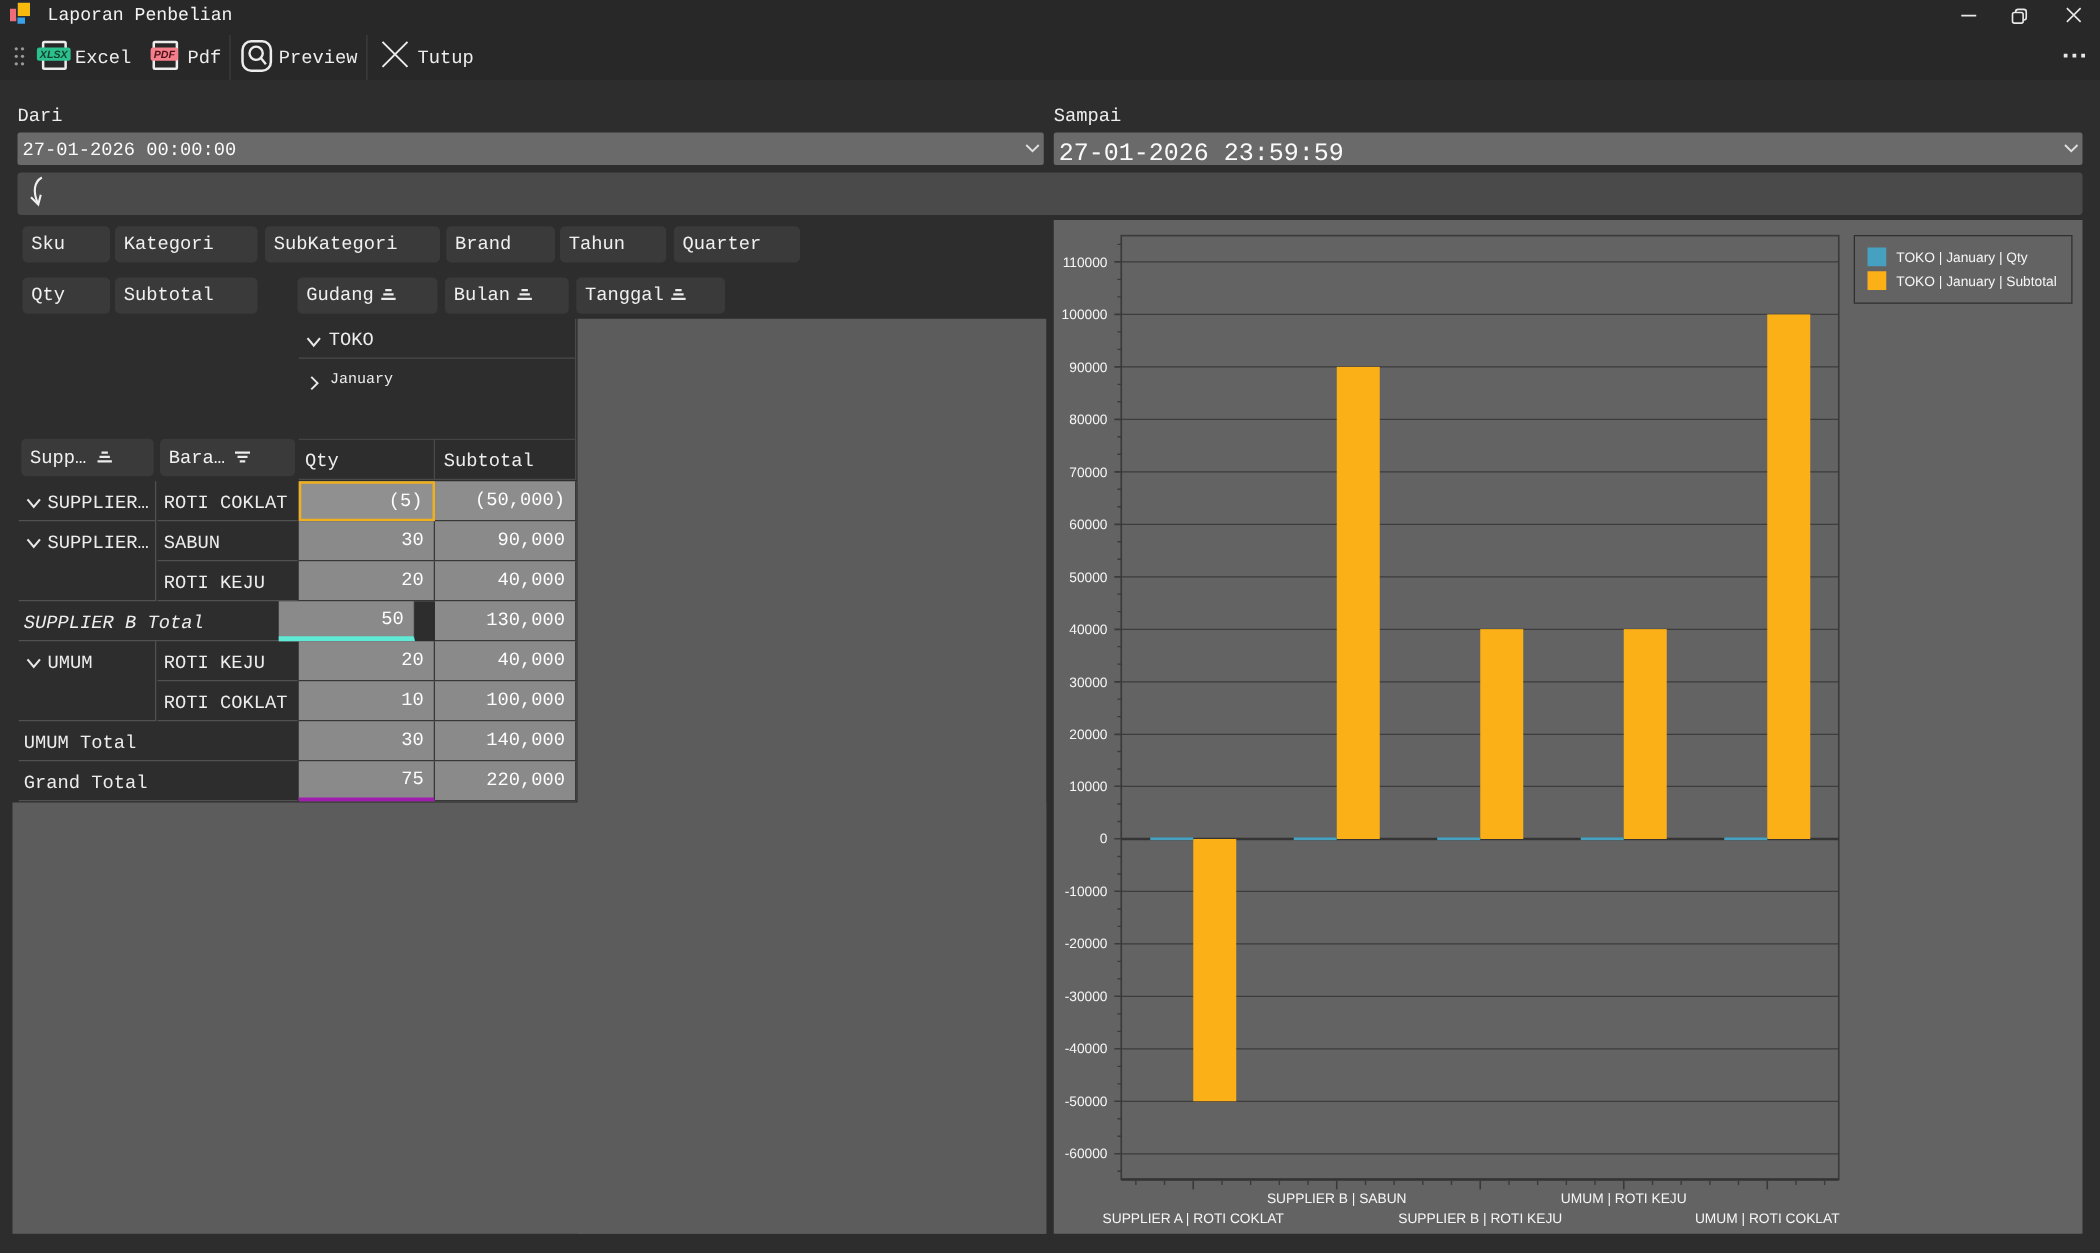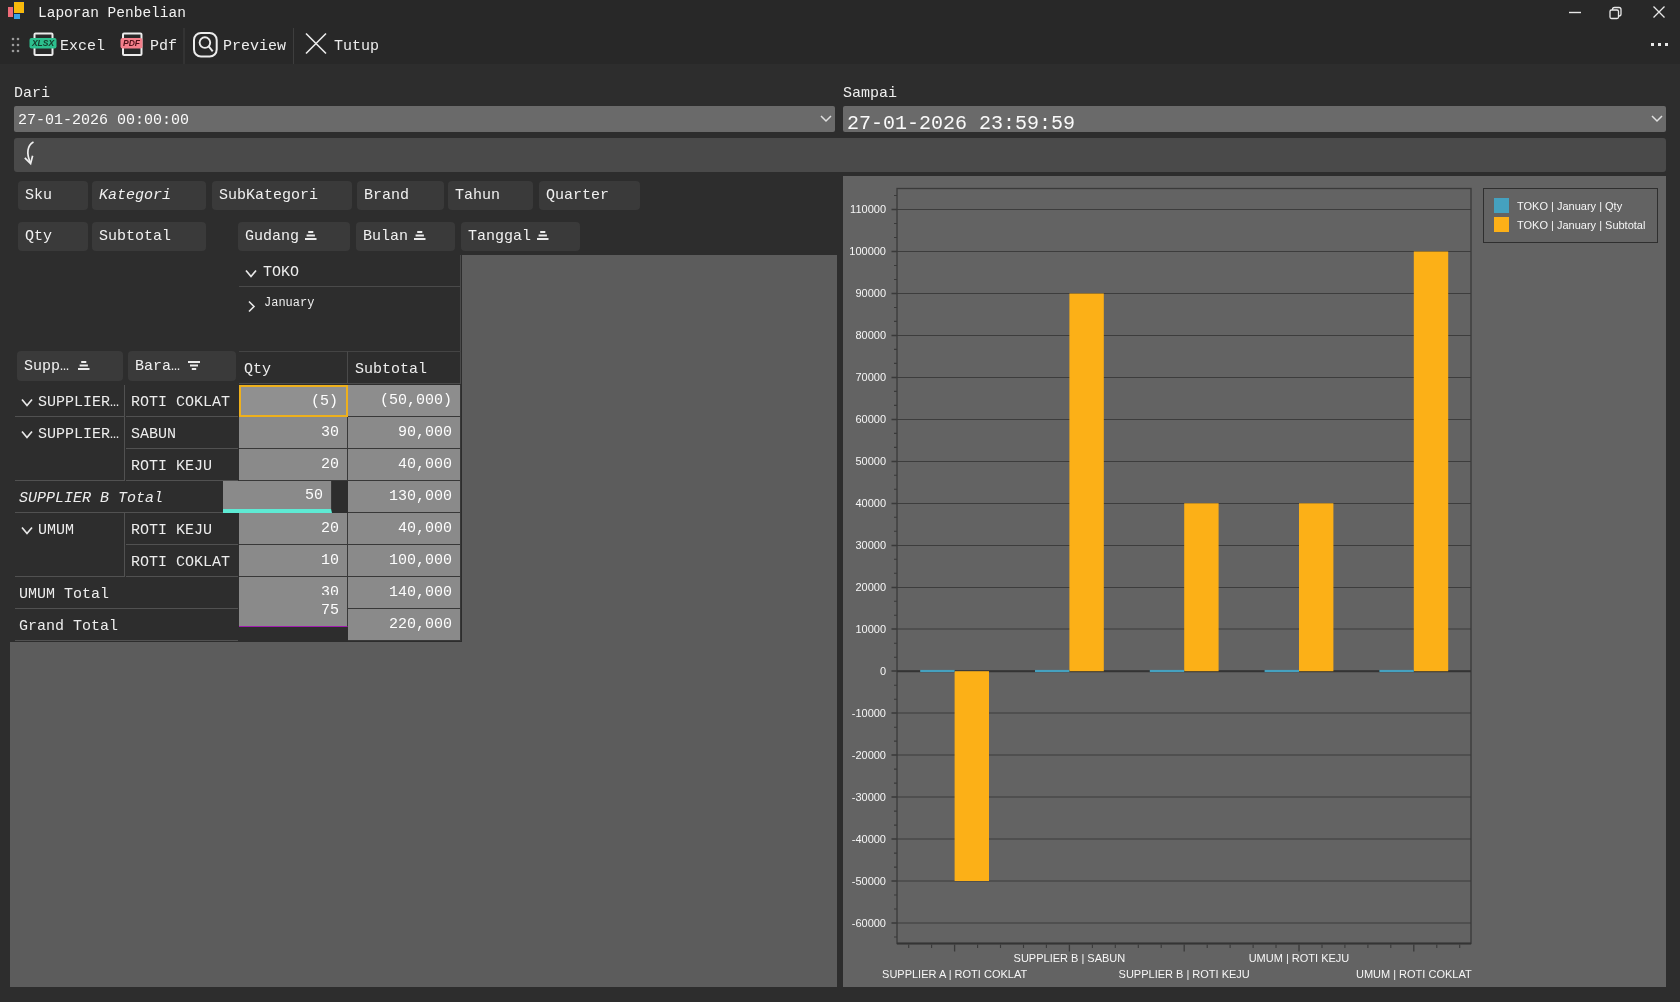--- a/index.html
+++ b/index.html
@@ -85,21 +85,21 @@
     </svg>
 
   <div class="abs" style="left:14px;top:138px;width:1652px;height:34px;background:#4a4a4a;border-radius:3px;"></div>
   <svg class="abs" style="left:20px;top:140px;" width="30" height="30">
     <path d="M13.5 2 C7.2 5.5 6.2 13.5 10.3 22.5" fill="none" stroke="#efefef" stroke-width="1.7"></path>
     <path d="M4.8 17.8 L10.6 23.6 L12.6 15.8" fill="none" stroke="#efefef" stroke-width="1.7" stroke-linejoin="miter"></path>
   </svg>
   <div class="abs" style="left:860px;top:148px;font-size:15px;margin-top:40px;">Tampilkan</div>
 
   <div class="chip" style="left:18px;top:181px;width:70px;">Sku</div>
-  <div class="chip" style="left:92px;top:181px;width:114px;font-style:italic;">Kategori</div>
+  <div class="chip" style="left:92px;top:181px;width:114px;">Kategori</div>
   <div class="chip" style="left:212px;top:181px;width:140px;">SubKategori</div>
   <div class="chip" style="left:357px;top:181px;width:87px;">Brand</div>
   <div class="chip" style="left:448px;top:181px;width:85px;">Tahun</div>
   <div class="chip" style="left:539px;top:181px;width:101px;">Quarter</div>
 
   <div class="chip" style="left:18px;top:222px;width:70px;">Qty</div>
   <div class="chip" style="left:92px;top:222px;width:114px;">Subtotal</div>
   <div class="chip" style="left:238px;top:222px;width:112px;">Gudang</div>
   <div class="chip" style="left:356px;top:222px;width:99px;text-align:right;">Bulan</div>
   <div class="chip" style="left:461px;top:222px;width:119px;">Tanggal</div>
@@ -182,21 +182,21 @@
   <div class="gray-cell" style="left:239px;top:449px;width:109px;height:32px;border-bottom:1px solid #383838;border-right:1px solid #383838;">20</div>
   <div class="gray-cell" style="left:348px;top:449px;width:113px;height:32px;border-bottom:1px solid #383838;border-right:1px solid #383838;">40,000</div>
   <div class="gray-cell" style="left:223px;top:481px;width:109px;height:32px;border-bottom:4px solid #5eead4;border-right:1px solid #383838;">50</div>
   <div class="gray-cell" style="left:348px;top:481px;width:113px;height:32px;border-bottom:1px solid #383838;border-right:1px solid #383838;">130,000</div>
   <div class="gray-cell" style="left:239px;top:513px;width:109px;height:32px;border-bottom:1px solid #383838;border-right:1px solid #383838;">20</div>
   <div class="gray-cell" style="left:348px;top:513px;width:113px;height:32px;border-bottom:1px solid #383838;border-right:1px solid #383838;">40,000</div>
   <div class="gray-cell" style="left:239px;top:545px;width:109px;height:32px;border-bottom:1px solid #383838;border-right:1px solid #383838;">10</div>
   <div class="gray-cell" style="left:348px;top:545px;width:113px;height:32px;border-bottom:1px solid #383838;border-right:1px solid #383838;">100,000</div>
   <div class="gray-cell" style="left:239px;top:577px;width:109px;height:32px;border-bottom:1px solid #383838;border-right:1px solid #383838;">30</div>
   <div class="gray-cell" style="left:348px;top:577px;width:113px;height:32px;border-bottom:1px solid #383838;border-right:1px solid #383838;">140,000</div>
-  <div class="gray-cell" style="left:239px;top:595px;width:109px;height:32px;border-bottom:1px solid #a21caf;border-right:1px solid #383838;text-align:right;">75</div>
+  <div class="gray-cell" style="left:239px;top:609px;width:109px;height:32px;border-bottom:3px solid #a21caf;border-right:1px solid #383838;text-align:right;">75</div>
   <div class="gray-cell" style="left:348px;top:609px;width:113px;height:32px;border-bottom:1px solid #383838;border-right:1px solid #383838;">220,000</div>
 
   <div class="abs" style="left:843px;top:176px;width:823px;height:811px;background:#636363;"></div>
   <svg class="abs" style="left:843px;top:176px;" width="823" height="810" font-family="Liberation Sans, sans-serif">
     <path d="M54 33.5 H628 M54 75.5 H628 M54 117.5 H628 M54 159.5 H628 M54 201.5 H628 M54 243.5 H628 M54 285.5 H628 M54 327.5 H628 M54 369.5 H628 M54 411.5 H628 M54 453.0 H628 M54 495.0 H628 M54 537.0 H628 M54 579.0 H628 M54 621.0 H628 M54 663.0 H628 M54 705.0 H628 M54 747.0 H628" stroke="#3d3d3d" stroke-width="1" fill="none"></path>
     <rect x="54" y="12.5" width="574" height="755.0" fill="none" stroke="#3a3a3a" stroke-width="1.3"></rect>
     <path d="M54 495.2 H628" stroke="#343434" stroke-width="2" fill="none"></path>
     <path d="M48.5 33.5 H54 M48.5 75.5 H54 M48.5 117.5 H54 M48.5 159.5 H54 M48.5 201.5 H54 M48.5 243.5 H54 M48.5 285.5 H54 M48.5 327.5 H54 M48.5 369.5 H54 M48.5 411.5 H54 M48.5 453.0 H54 M48.5 495.0 H54 M48.5 537.0 H54 M48.5 579.0 H54 M48.5 621.0 H54 M48.5 663.0 H54 M48.5 705.0 H54 M48.5 747.0 H54" stroke="#3a3a3a" stroke-width="1.3" fill="none"></path>
     <path d="M51 19.5 H54 M51 47.5 H54 M51 61.5 H54 M51 89.5 H54 M51 103.5 H54 M51 131.5 H54 M51 145.4 H54 M51 173.4 H54 M51 187.4 H54 M51 215.4 H54 M51 229.4 H54 M51 257.4 H54 M51 271.4 H54 M51 299.3 H54 M51 313.3 H54 M51 341.3 H54 M51 355.3 H54 M51 383.3 H54 M51 397.3 H54 M51 425.2 H54 M51 439.2 H54 M51 467.2 H54 M51 481.2 H54 M51 509.2 H54 M51 523.2 H54 M51 551.2 H54 M51 565.1 H54 M51 593.1 H54 M51 607.1 H54 M51 635.1 H54 M51 649.1 H54 M51 677.1 H54 M51 691.1 H54 M51 719.0 H54 M51 733.0 H54 M51 761.0 H54" stroke="#3a3a3a" stroke-width="1.1" fill="none"></path>
     <text x="43" y="37.3" font-size="11" fill="#f6f6f6" text-anchor="end">110000</text>

